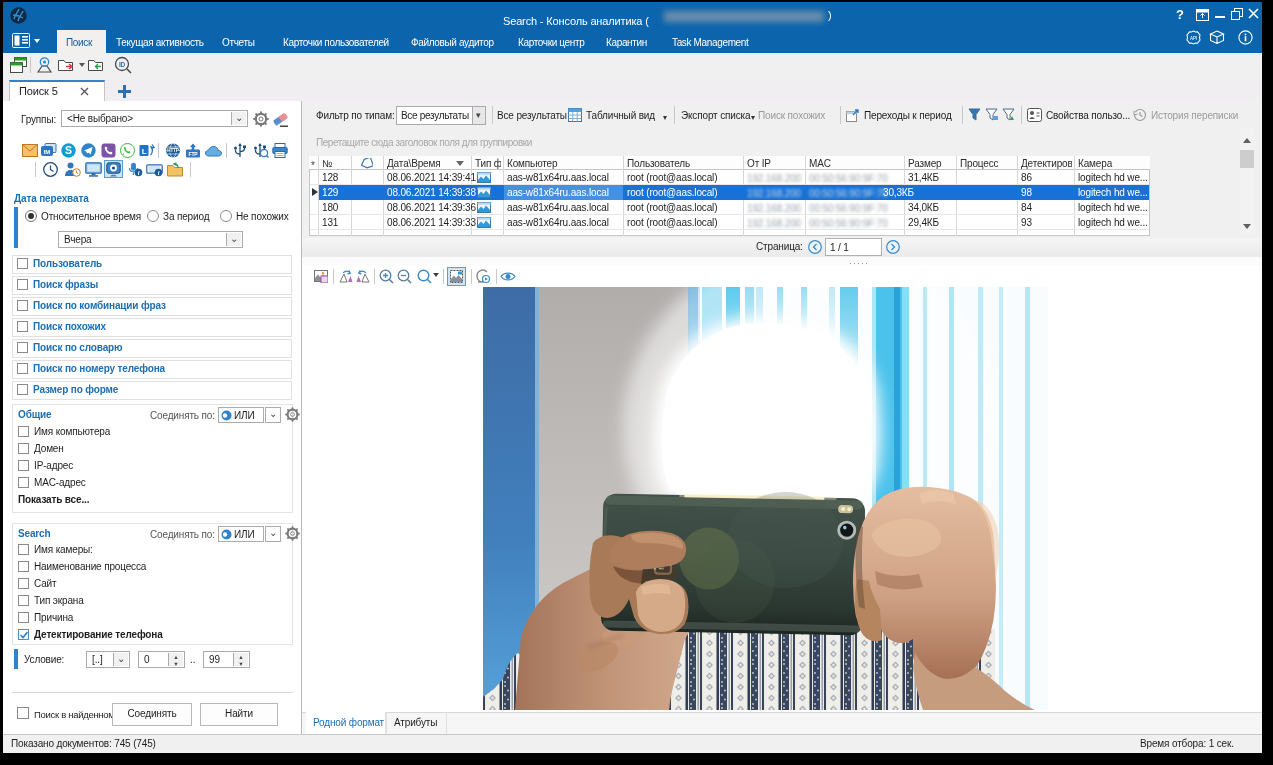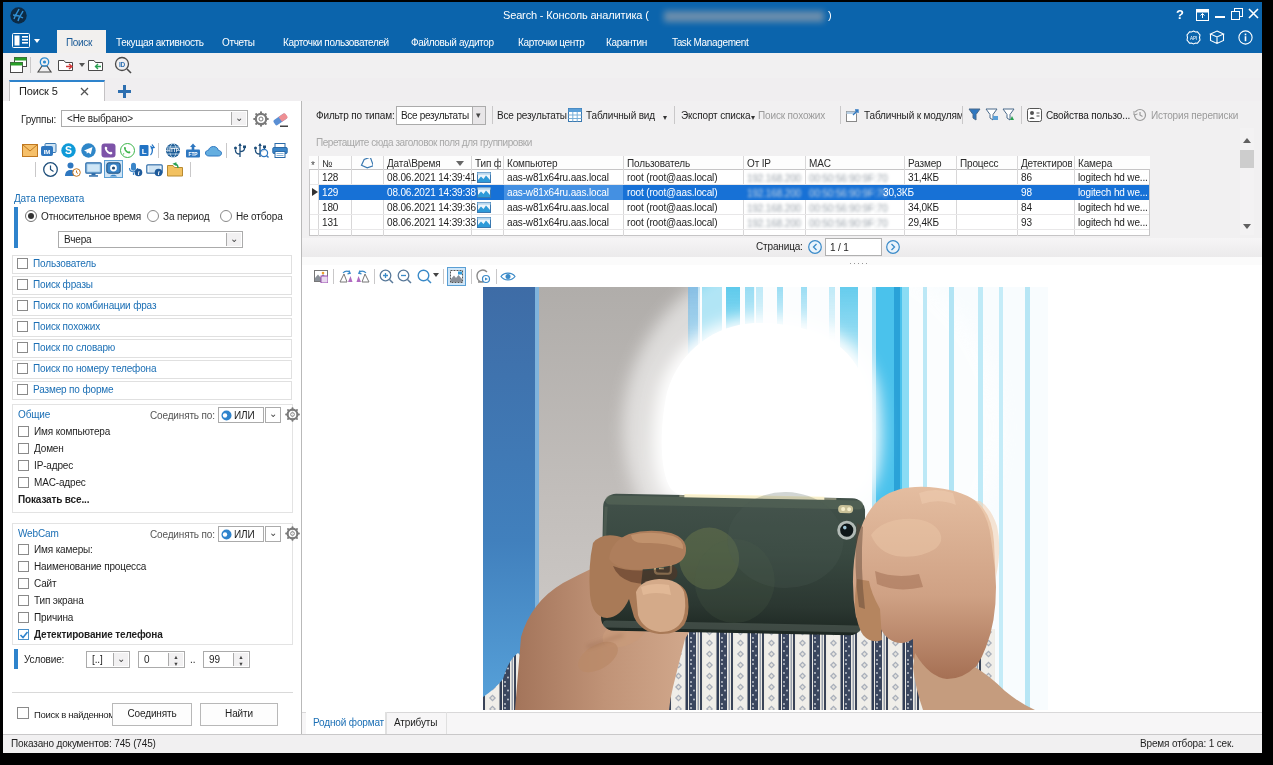--- a/index.html
+++ b/index.html
@@ -11,38 +11,38 @@
 #titlebar { left:3px; top:2px; width:1259px; height:26px; background:#0b64ac; }
 #menubar  { left:3px; top:28px; width:1259px; height:25px; background:#0b64ac; }
 #toolbar  { left:3px; top:53px; width:1259px; height:25px; background:#f1f0f1; }
 #tabstrip { left:3px; top:78px; width:1259px; height:23px; background:#f0eef0; }
 #content  { left:3px; top:101px; width:1259px; height:633px; background:#fff; }
 #statusbar{ left:3px; top:734px; width:1259px; height:19px; background:#f1f0f1; border-top:1px solid #c9c8c9; }
 .ttl { color:#fff; font-size:11px; }
 .menu-tab { color:#fff; font-size:10px; letter-spacing:-0.35px; top:37px; }
 .wbtn { color:#fff; font-size:13px; top:7px; }
 
-.blue { color:#1b6fb5; }
+.blue { color:#1b6fb5;font-weight:bold; }
 .grey { color:#9a9a9a; }
 .cb { width:12px; height:12px; border:1px solid #8a8a8a; background:#fff; display:inline-block; }
 .ddown { background:#fff; border:1px solid #ababab; }
 .ddbtn { position:absolute; right:1px; top:1px; bottom:1px; width:15px; background:#f2f1f2; border-left:1px solid #ababab; color:#444; text-align:center; }
 .sep-v { width:1px; background:#c9c8c9; }
 .row-box { left:12px; width:280px; height:19px; border:1px solid #e0e0e0; background:#fff; }
 </style>
 </head>
 <body>
 <div id="page">
   <div id="titlebar" class="abs"></div>
 
   <svg class="abs" style="left:10px;top:7px" width="17" height="17" viewBox="0 0 17 17">
     <circle cx="8.5" cy="8.5" r="8.2" fill="#0d2b45"></circle>
     <path d="M4 12 C6 6 8 5 9 2 M8 14 C9 9 12 7 13 4 M3 8 C6 8 10 9 13 11" stroke="#2f8fd4" stroke-width="1.4" fill="none"></path>
   </svg>
-  <div class="abs ttl" style="left:503px;top:9px">Search - Консоль аналитика (</div>
+  <div class="abs ttl" style="left:503px;top:15px">Search - Консоль аналитика (</div>
   <div class="abs" style="left:664px;top:11px;width:160px;height:11px;background:#7d96ad;filter:blur(3px);opacity:.85"></div>
   <div class="abs ttl" style="left:828px;top:9px">)</div>
 
   <div class="abs wbtn" style="left:1176px;font-weight:bold">?</div>
   <svg class="abs" style="left:1196px;top:9px" width="13" height="12" viewBox="0 0 13 12">
       <rect x="0.5" y="0.5" width="12" height="11" fill="none" stroke="#fff"></rect>
       <rect x="0.5" y="0.5" width="12" height="3" fill="#fff"></rect>
       <path d="M6.5 9 L6.5 4.5 M4.5 6.5 L6.5 4.5 L8.5 6.5" stroke="#fff" fill="none"></path>
     </svg>
   <div class="abs" style="left:1215px;top:16px;width:10px;height:2px;background:#fff"></div>
@@ -268,21 +268,21 @@
 
   <div class="abs blue" style="left:14px;top:193px">Дата перехвата</div>
   <div class="abs" style="left:14px;top:207px;width:4px;height:41px;background:#2e83cc"></div>
 
   <div class="abs" style="left:25px;top:210px;width:12px;height:12px;border:1px solid #707070;border-radius:50%;background:#fff"></div>
   <div class="abs" style="left:28px;top:213px;width:6px;height:6px;border-radius:50%;background:#333"></div>
   <div class="abs" style="left:41px;top:211px">Относительное время</div>
   <div class="abs" style="left:147px;top:210px;width:12px;height:12px;border:1px solid #8a8a8a;border-radius:50%;background:#fff"></div>
   <div class="abs" style="left:163px;top:211px">За период</div>
   <div class="abs" style="left:220px;top:210px;width:12px;height:12px;border:1px solid #8a8a8a;border-radius:50%;background:#fff"></div>
-  <div class="abs" style="left:236px;top:211px">Не отбора</div>
+  <div class="abs" style="left:236px;top:211px">Не похожих</div>
   <div class="abs ddown" style="left:58px;top:231px;width:185px;height:17px">
     <span style="position:absolute;left:5px;top:2px">Вчера</span>
     <span class="ddbtn">⌄</span>
   </div>
 
   <div class="abs row-box" style="top:255px"></div>
 <div class="abs cb" style="left:17px;top:258px;width:11px;height:11px"></div>
 <div class="abs blue" style="left:33px;top:258px">Пользователь</div>
 <div class="abs row-box" style="top:276px"></div>
 <div class="abs cb" style="left:17px;top:279px;width:11px;height:11px"></div>
@@ -346,21 +346,21 @@
         <rect x="7" y="0.2" width="2" height="3.2" rx="0.8" fill="#7a7a7a" transform="rotate(135 8 8)"></rect>
         <rect x="7" y="0.2" width="2" height="3.2" rx="0.8" fill="#7a7a7a" transform="rotate(180 8 8)"></rect>
         <rect x="7" y="0.2" width="2" height="3.2" rx="0.8" fill="#7a7a7a" transform="rotate(225 8 8)"></rect>
         <rect x="7" y="0.2" width="2" height="3.2" rx="0.8" fill="#7a7a7a" transform="rotate(270 8 8)"></rect>
         <rect x="7" y="0.2" width="2" height="3.2" rx="0.8" fill="#7a7a7a" transform="rotate(315 8 8)"></rect>
         <circle cx="8" cy="8" r="2" fill="none" stroke="#7a7a7a" stroke-width="1"></circle>
       </svg>
   <div id="grp1"></div>
 
   <div class="abs" style="left:12px;top:523px;width:281px;height:122px;border:1px solid #e3e3e3"></div>
-  <div class="abs blue" style="left:18px;top:528px">WebCam</div>
+  <div class="abs blue" style="left:18px;top:528px">Search</div>
   <div class="abs" style="left:150px;top:529px;color:#555">Соединять по:</div>
   <div class="abs ddown" style="left:218px;top:526px;width:46px;height:16px">
     <svg style="position:absolute;left:2px;top:2px" width="11" height="11" viewBox="0 0 11 11">
           <circle cx="5.5" cy="5.5" r="5" fill="#2e83cc"></circle>
           <circle cx="4" cy="5.5" r="2.2" fill="#fff"></circle>
         </svg>
     <span style="position:absolute;left:15px;top:2px">ИЛИ</span>
   </div>
   <div class="abs ddown" style="left:265px;top:526px;width:16px;height:16px;text-align:center;color:#444">⌄</div>
   <svg class="abs" style="left:285px;top:526px" width="15" height="15" viewBox="0 0 16 16">
@@ -419,21 +419,21 @@
 <div class="abs sep-v" style="left:674px;top:106px;height:18px"></div>
 <div class="abs" style="left:681px;top:110px">Экспорт списка</div>
 <div class="abs" style="left:751px;top:113px;font-size:8px;color:#333">▾</div>
 <div class="abs grey" style="left:758px;top:110px">Поиск похожих</div>
 <div class="abs sep-v" style="left:840px;top:106px;height:18px"></div>
 <svg class="abs" style="left:846px;top:108px" width="14" height="14" viewBox="0 0 14 14">
         <rect x="0.5" y="3.5" width="10" height="10" fill="#fff" stroke="#888"></rect>
         <rect x="0.5" y="3.5" width="10" height="2.5" fill="#b8cfe4"></rect>
         <path d="M7 7 L12 2 M9 2 L12 2 L12 5" stroke="#2e77c0" stroke-width="1.3" fill="none"></path>
       </svg>
-<div class="abs" style="left:864px;top:110px">Табличный к модулям</div>
+<div class="abs" style="left:864px;top:110px">Переходы к период</div>
 <div class="abs sep-v" style="left:962px;top:106px;height:18px"></div>
 <svg class="abs" style="left:968px;top:108px" width="14" height="14" viewBox="0 0 14 14">
         <path d="M1 1 L12 1 L8 6.5 L8 12 L5 10 L5 6.5 Z" fill="#2e77c0" stroke="#4a6a8a" stroke-width="1"></path>
       </svg>
 <svg class="abs" style="left:985px;top:108px" width="14" height="14" viewBox="0 0 14 14">
         <path d="M1 1 L12 1 L8 6.5 L8 12 L5 10 L5 6.5 Z" fill="#fff" stroke="#4a6a8a" stroke-width="1"></path>
         <rect x="8" y="8" width="5" height="4" fill="#5a9fd8"></rect>
       </svg>
 <svg class="abs" style="left:1002px;top:108px" width="14" height="14" viewBox="0 0 14 14">
         <path d="M1 1 L12 1 L8 6.5 L8 12 L5 10 L5 6.5 Z" fill="#fff" stroke="#4a6a8a" stroke-width="1"></path>

